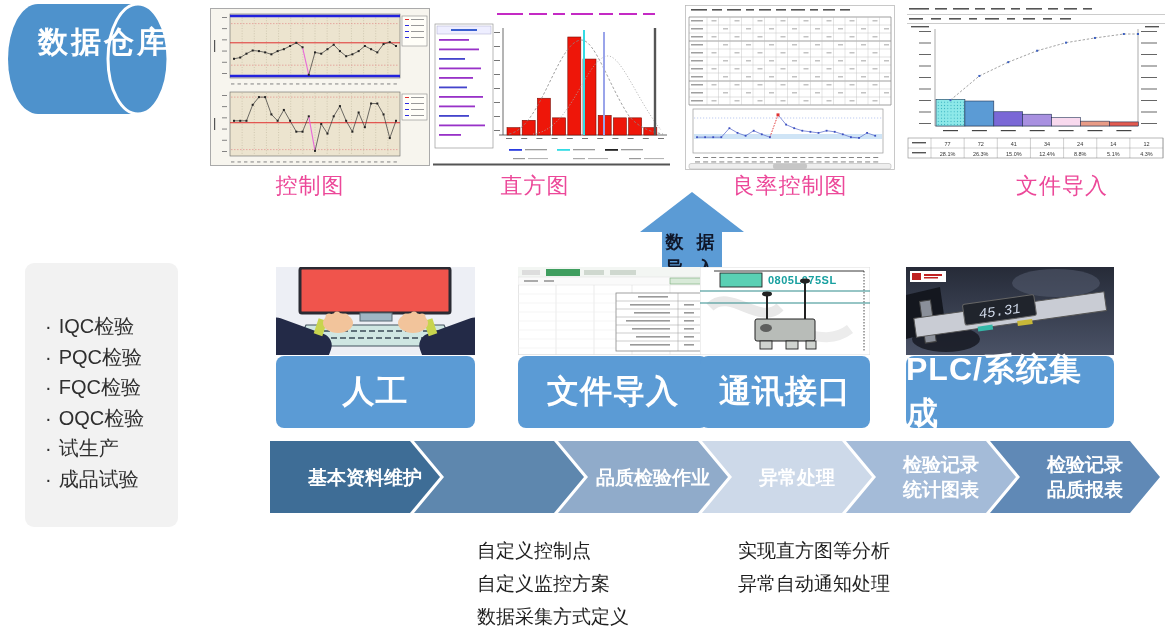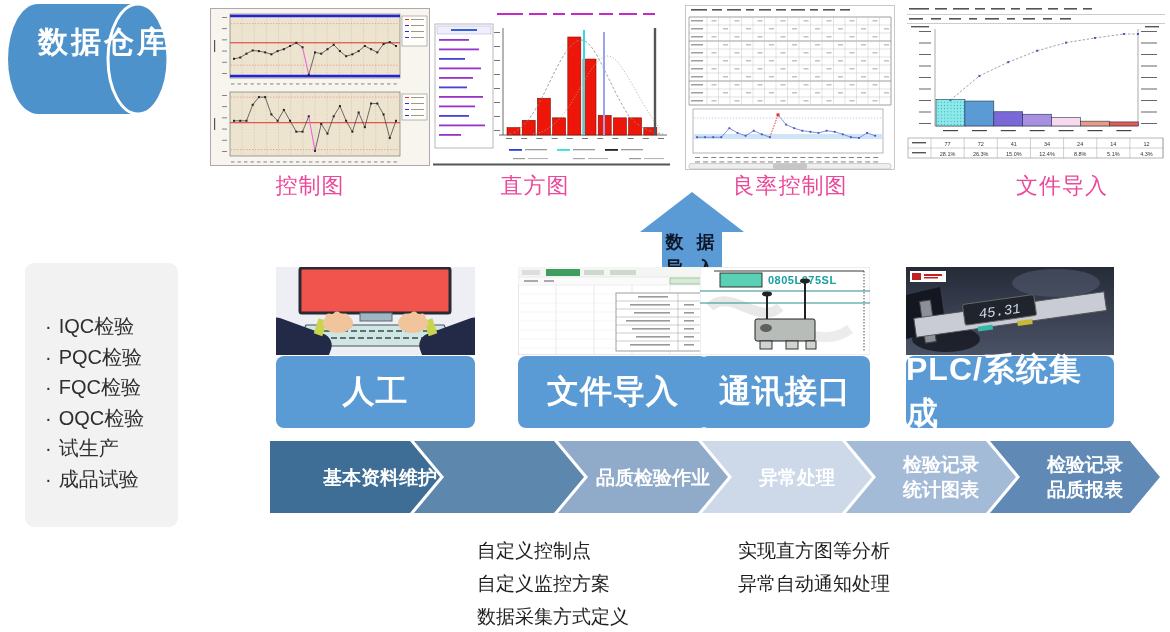--- a/index.html
+++ b/index.html
@@ -883,21 +883,21 @@
   </div>
 
   <svg id="flow-svg" width="892" height="72" viewBox="0 0 892 72">
       <polygon points="0,0 140,0 170,36 140,72 0,72" fill="#3e6d96"></polygon>
       <polygon points="144,0 284,0 314,36 284,72 144,72 174,36" fill="#5e87ae"></polygon>
       <polygon points="288,0 428,0 458,36 428,72 288,72 318,36" fill="#90abca"></polygon>
       <polygon points="432,0 572,0 602,36 572,72 432,72 462,36" fill="#cdd9e9"></polygon>
       <polygon points="576,0 716,0 746,36 716,72 576,72 606,36" fill="#a4bbd8"></polygon>
       <polygon points="720,0 860,0 890,36 860,72 720,72 750,36" fill="#6089b6"></polygon>
     </svg>
-  <div class="flow-label" style="left:293px;align-items:flex-end;">
+  <div class="flow-label" style="left:293px;">
       <span>基本资料维护</span>
       <span></span>
     </div>
   <div class="flow-label" style="left:581px;">
       <span>品质检验作业</span>
       <span></span>
     </div>
   <div class="flow-label" style="left:725px;">
       <span>异常处理</span>
       <span></span>

